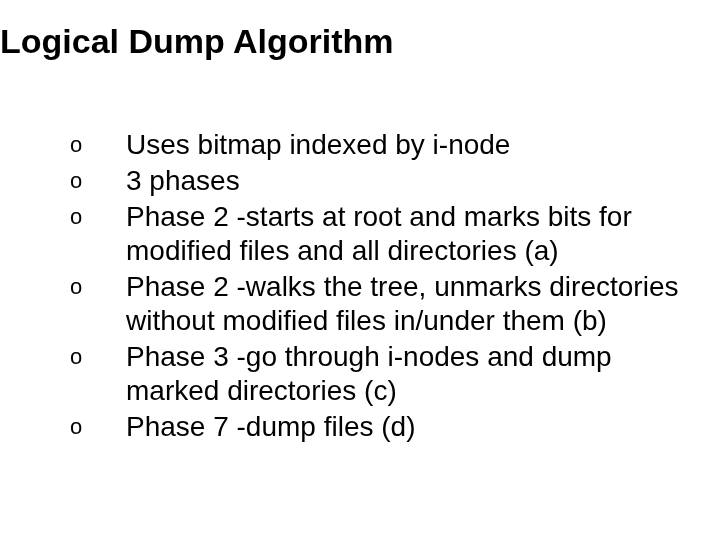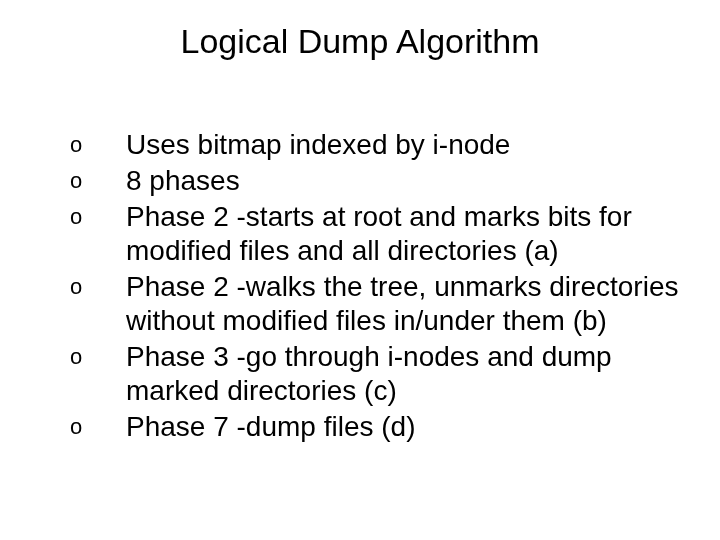--- a/index.html
+++ b/index.html
@@ -16,23 +16,23 @@
     width: 720px;
     height: 540px;
     position: relative;
     box-sizing: border-box;
   }
   .title {
     position: absolute;
     top: 22px;
     left: 0;
     right: 0;
-    text-align: center;
+    text-align: left;
     font-size: 34px;
-    font-weight: 400;
+    font-weight: 700;
   }
   .body {
     position: absolute;
     top: 128px;
     left: 70px;
     right: 40px;
   }
   .item {
     display: flex;
     align-items: flex-start;
@@ -66,21 +66,21 @@
 <div class="slide">
   <div class="title">Logical Dump Algorithm</div>
 
   <div class="body">
     <div class="item">
       <div class="marker">o</div>
       <div class="text">Uses bitmap indexed by i-node</div>
     </div>
     <div class="item">
       <div class="marker">o</div>
-      <div class="text">8 phases</div>
+      <div class="text">3 phases</div>
     </div>
     <div class="item">
       <div class="marker">o</div>
       <div class="text">Phase 2 -starts at root and marks bits for modified files and all directories (a)</div>
     </div>
     <div class="item">
       <div class="marker">o</div>
       <div class="text">Phase 2 -walks the tree, unmarks directories without modified files in/under them (b)</div>
     </div>
     <div class="item">

